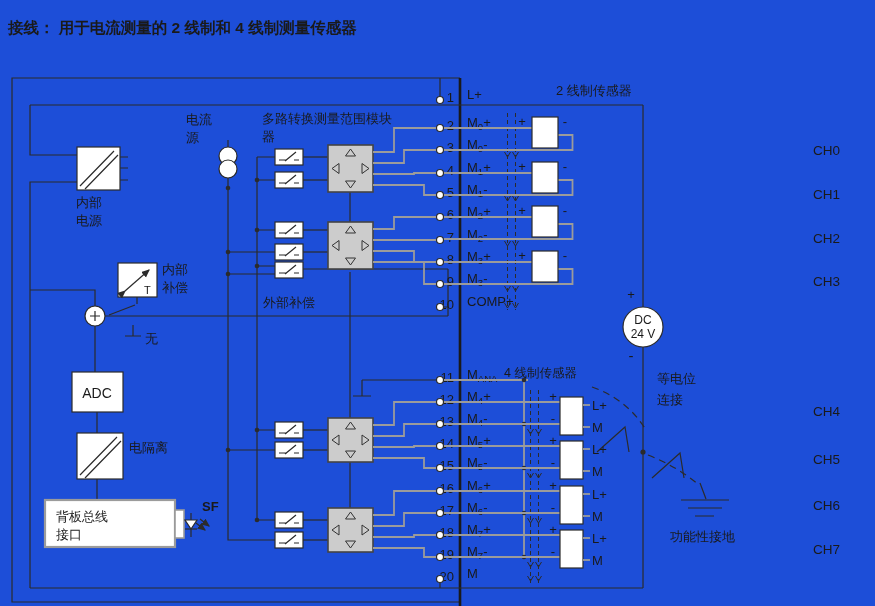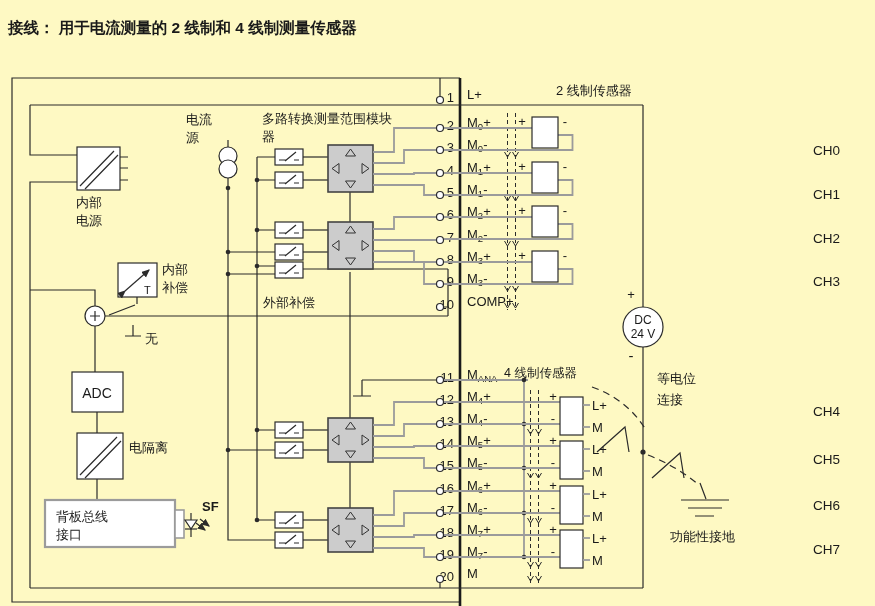--- a/index.html
+++ b/index.html
@@ -1,16 +1,16 @@
 <!DOCTYPE html>
 <html><head>
 <meta charset="utf-8">
 <style>
   html,body{margin:0;padding:0;background:#ffffff;}
-  .stage{width:875px;height:606px;position:relative;background:#fef9c3;}
+  .stage{width:875px;height:606px;position:relative;background:#1d4ed8;}
   svg{display:block;}
   text{font-family:"Liberation Sans","DejaVu Sans",sans-serif;fill:#1a1a1a;}
   .t13{font-size:13px;}
   .t12{font-size:12.5px;}
   .title{font-size:15.5px;font-weight:bold;}
   .dark{stroke:#2b2b2b;stroke-width:1.2;fill:none;}
   .thick{stroke:#1a1a1a;stroke-width:2.6;fill:none;}
   .gray{stroke:#9b9b9b;stroke-width:1.8;fill:none;}
   .boxw{fill:#ffffff;stroke:#2b2b2b;stroke-width:1.2;}
   .boxg{fill:#cccccc;stroke:#444444;stroke-width:1.6;}

